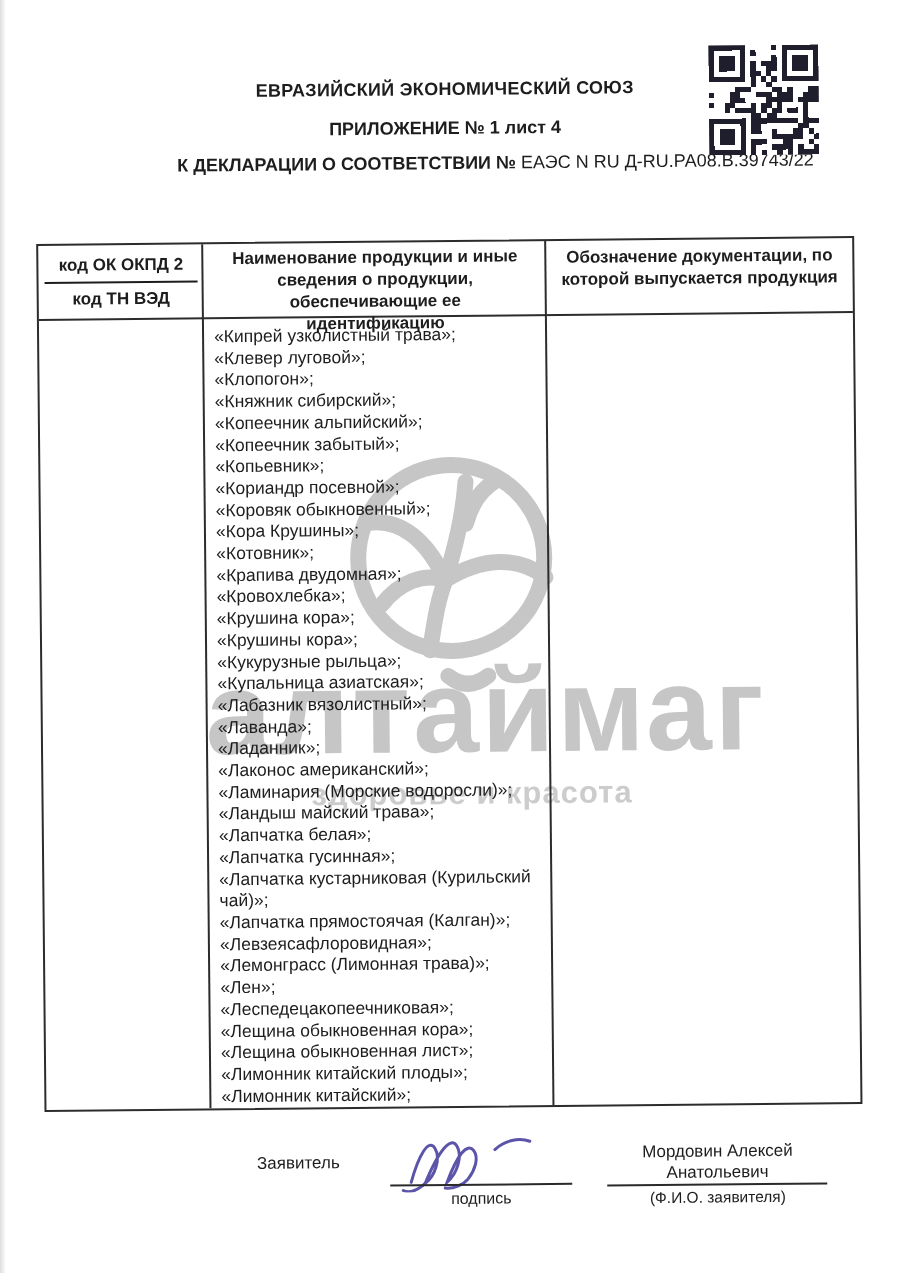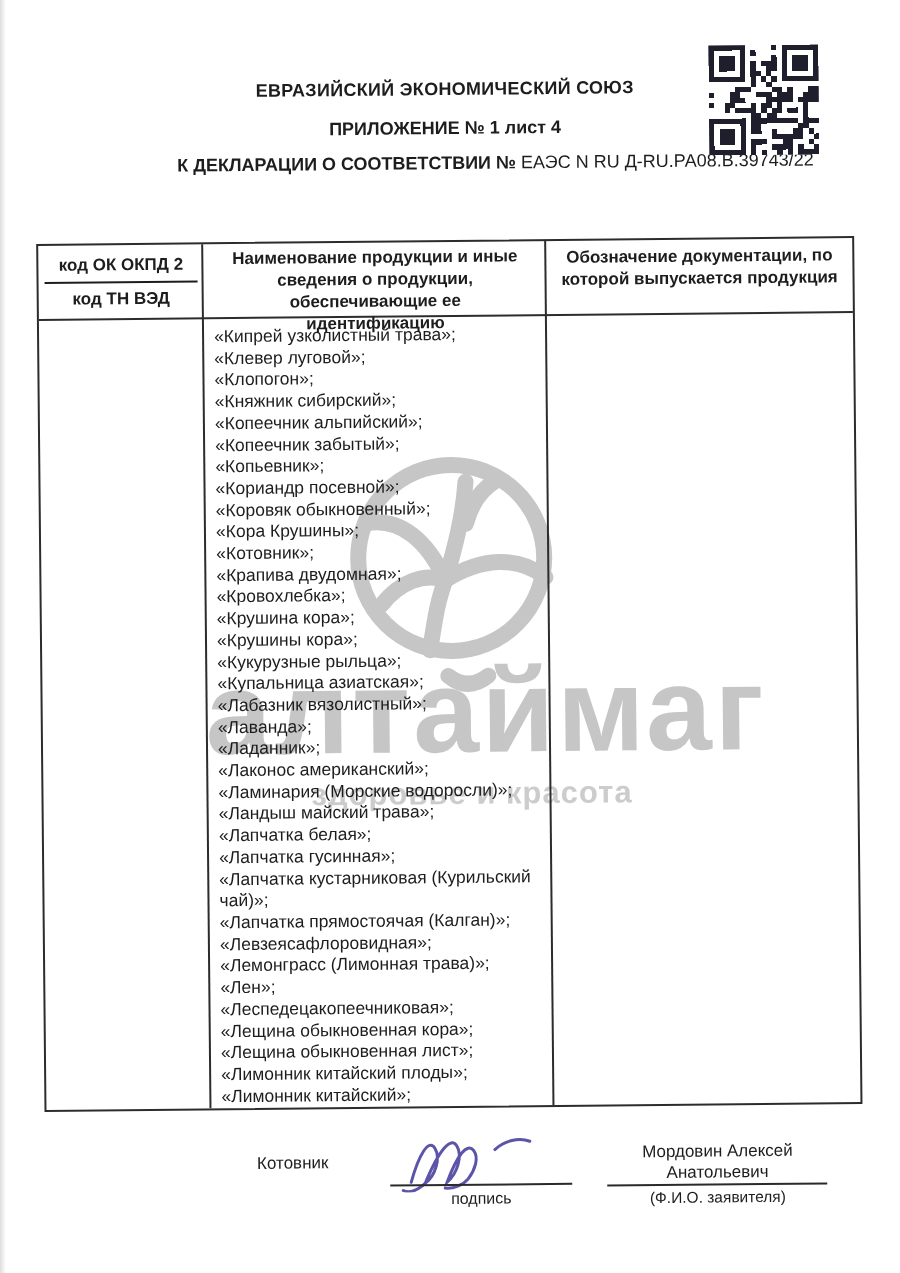--- a/index.html
+++ b/index.html
@@ -276,21 +276,21 @@
         <div class="product-line">«Лемонграсс (Лимонная трава)»;</div>
         <div class="product-line">«Лен»;</div>
         <div class="product-line">«Леспедецакопеечниковая»;</div>
         <div class="product-line">«Лещина обыкновенная кора»;</div>
         <div class="product-line">«Лещина обыкновенная лист»;</div>
         <div class="product-line">«Лимонник китайский плоды»;</div>
         <div class="product-line">«Лимонник китайский»;</div>
       </div>
   </div>
 
-  <div class="f-label">Котовник</div>
+  <div class="f-label">Заявитель</div>
   <svg class="sig-svg" viewBox="0 0 175 62">
     <path d="M14,52 C22,24 32,8 38,18 C44,28 38,46 28,53 C42,20 54,6 60,16 C66,26 60,44 50,52 C60,26 70,12 77,21 C82,28 78,40 71,49 C66,55 56,59 48,58"></path>
     <path d="M28,53 C20,60 12,63 6,60"></path>
     <path d="M98,20 C108,11 122,8 133,12"></path>
   </svg>
   <div class="sig-line"></div>
   <div class="sig-cap">подпись</div>
   <div class="name">Мордовин Алексей Анатольевич</div>
   <div class="name-line"></div>
   <div class="name-cap">(Ф.И.О. заявителя)</div>

